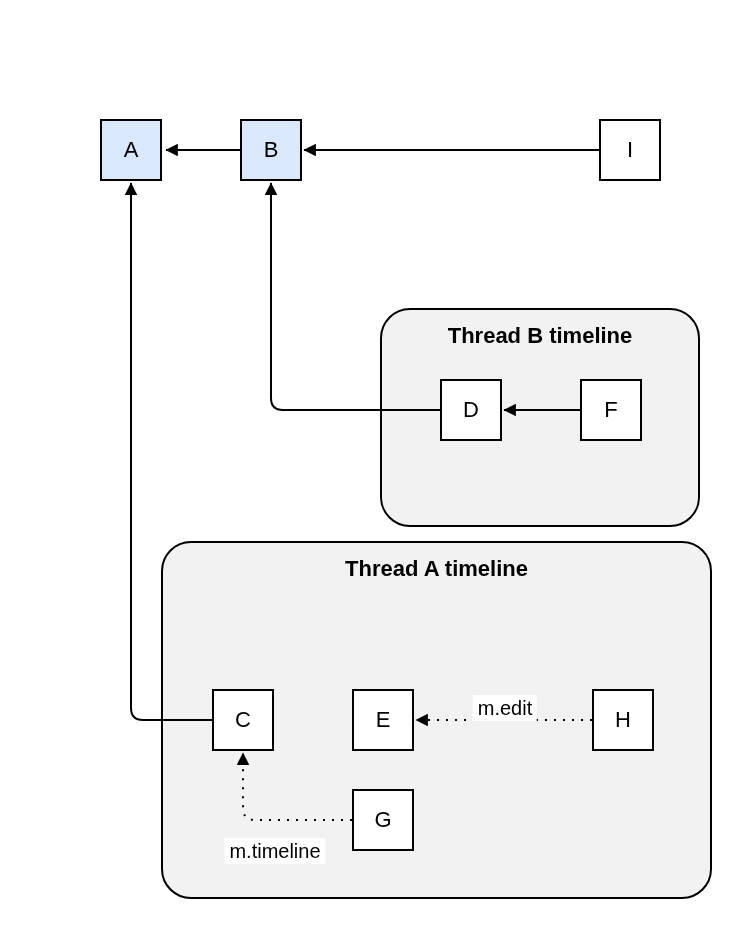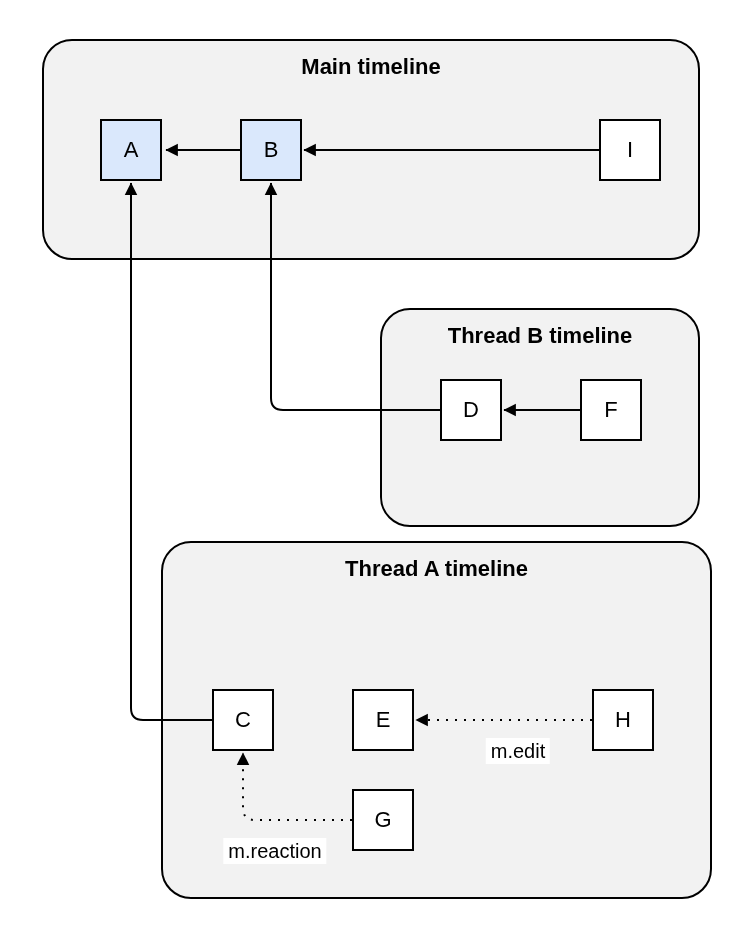--- a/index.html
+++ b/index.html
@@ -86,31 +86,28 @@
     position: absolute;
     transform: translate(-50%, -50%);
     background: var(--label-background, #ffffff);
     color: #000000;
     font-size: 20px;
     line-height: 24px;
     padding: 1px 5px;
     white-space: nowrap;
     z-index: 4;
   }
-  #label-m-edit     { left: 505px; top: 751px; margin-left: 13px; }
+  #label-m-edit     { left: 505px; top: 708px; }
   #label-m-reaction { left: 275px; top: 851px; }
 </style>
 </head>
 <body>
 
 <div class="stage">
 
-  <div class="container" id="box-main">
-    <div class="container-title">Main timeline</div>
-  </div>
 
   <div class="container" id="box-thread-b">
     <div class="container-title">Thread B timeline</div>
   </div>
 
   <div class="container" id="box-thread-a">
     <div class="container-title">Thread A timeline</div>
   </div>
 
   <svg class="edges-layer" width="756" height="942" viewBox="0 0 756 942">
@@ -153,15 +150,15 @@
     <span>E</span>
   </div>
   <div class="node" id="node-h">
     <span>H</span>
   </div>
   <div class="node" id="node-g">
     <span>G</span>
   </div>
 
   <div class="edge-label" id="label-m-edit">m.edit</div>
-  <div class="edge-label" id="label-m-reaction">m.reaction</div>
+  <div class="edge-label" id="label-m-reaction">m.timeline</div>
 
 </div>
 
 </body></html>

